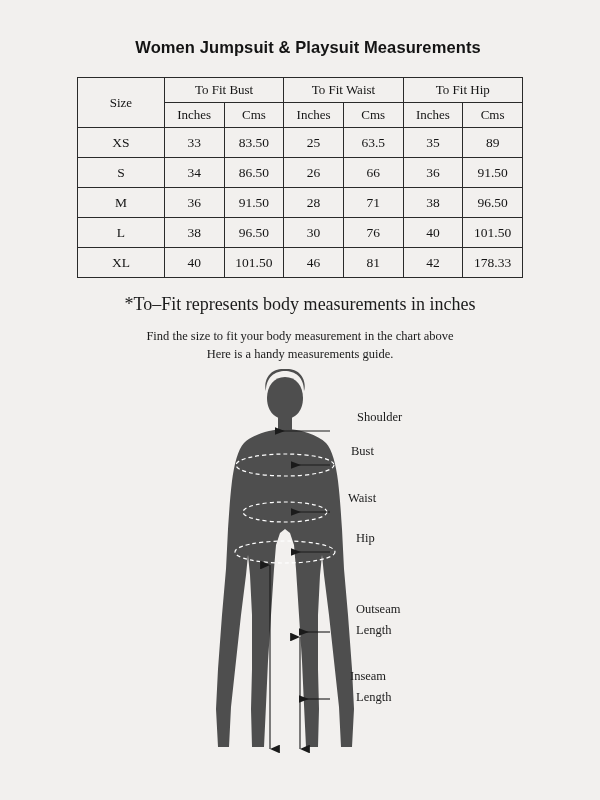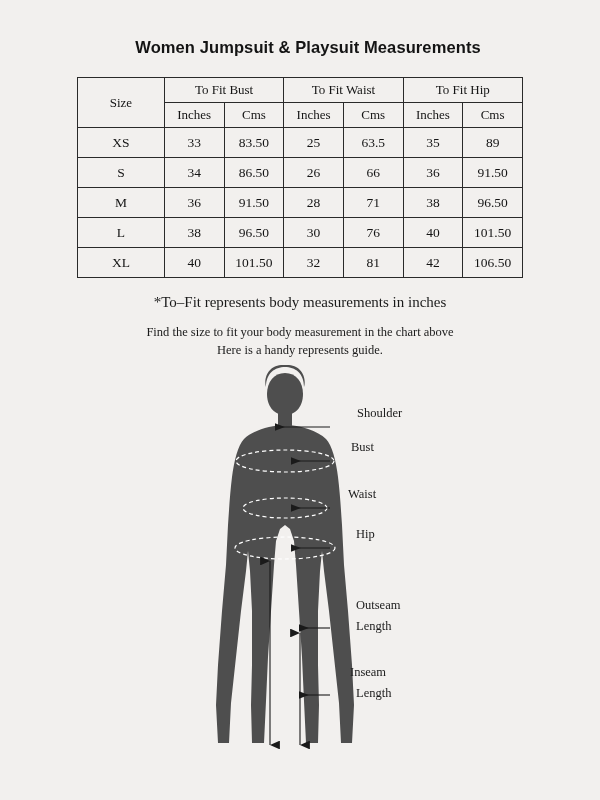--- a/index.html
+++ b/index.html
@@ -66,21 +66,21 @@
     text-align: center;
   }
   td.sizecell {
     width: 78px;
   }
   td.inches, td.cms {
     width: 52px;
   }
   .note {
     text-align: center;
-    font-size: 15px;
+    font-size: 18px;
     margin-top: 16px;
     color: #1a1a1a;
   }
   .subtitle {
     text-align: center;
     font-family: "Liberation Sans", sans-serif;
     font-weight: bold;
     font-size: 15px;
     margin-top: 28px;
     color: #141414;
@@ -168,34 +168,34 @@
           <td class="cms">96.50</td>
           <td class="inches">30</td>
           <td class="cms">76</td>
           <td class="inches">40</td>
           <td class="cms">101.50</td>
         </tr>
         <tr>
           <td class="sizecell">XL</td>
           <td class="inches">40</td>
           <td class="cms">101.50</td>
-          <td class="inches">32</td>
+          <td class="inches">46</td>
           <td class="cms">81</td>
           <td class="inches">42</td>
-          <td class="cms">106.50</td>
+          <td class="cms">178.33</td>
         </tr>
       </tbody>
     </table>
   </div>
 
   <div class="note">*To–Fit represents body measurements in inches</div>
 
   <div class="lead">
     <span>Find the size to fit your body measurement in the chart above</span><br>
-    <span>Here is a handy represents guide.</span>
+    <span>Here is a handy measurements guide.</span>
   </div>
 
   <div class="figure-area">
     <svg width="600" height="400" viewBox="0 0 600 400">
 
       <g fill="#4e4e4e">
 
         <path d="M285,8 C296,8 303,17 303,29 C303,40 297,50 285,50 C273,50 267,40 267,29 C267,17 274,8 285,8 Z"></path>
 
         <path d="M266,22 C266,8 275,2 285,2 C295,2 304,8 304,22 C306,16 304,6 296,2 C290,-1 280,-1 274,2 C266,6 264,16 266,22 Z"></path>

